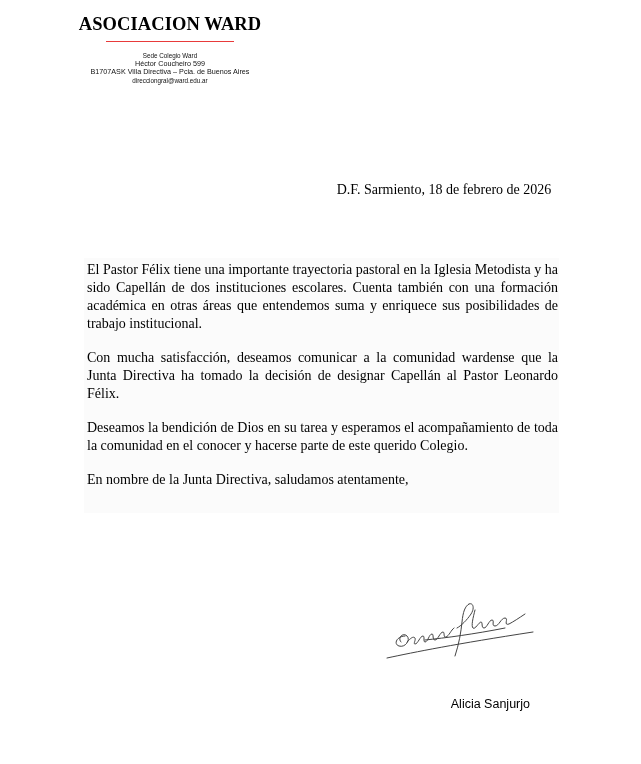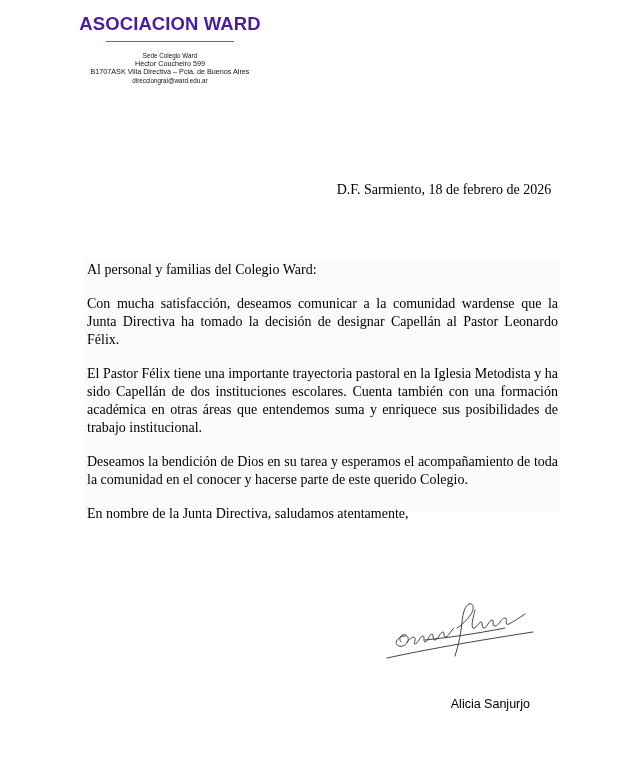--- a/index.html
+++ b/index.html
@@ -1,19 +1,19 @@
 <!DOCTYPE html>
 <html><head>
   <meta charset="utf-8">
   <style>
     html, body { margin: 0; padding: 0; background: #ffffff; }
     body { width: 641px; height: 764px; position: relative; overflow: hidden; color: #000; }
 
     .letterhead { position: absolute; left: 70px; top: 13px; width: 200px; text-align: center; font-family: "Liberation Sans", sans-serif; }
-    .org-name { font-family: Liberation Sans, sans-serif; font-weight: bold; color: #4c1d95; font-size: 18.5px; line-height: 22px; letter-spacing: 0.1px; }
+    .org-name { font-family: Liberation Serif, serif; font-weight: bold; color: #000000; font-size: 18.5px; line-height: 22px; letter-spacing: 0.1px; }
     .org-legal { font-style: italic; font-size: 7.5px; color: #333; line-height: 10px; margin-top: 1px; }
     .red-rule { width: 128px; height: 1px; background: #e83a3a; margin: 6px auto 0 auto; }
     .addr-block { margin-top: 8px; font-size: 7.6px; line-height: 8.9px; color: #111; }
     .addr-block2 { margin-top: 10px; font-size: 7.2px; line-height: 8.2px; color: #111; }
     .addr-block2 .small { font-size: 6.3px; }
 
     .date { position: absolute; left: 330px; top: 181px; width: 228px; text-align: center; font-family: "Liberation Serif", serif; font-size: 14px; line-height: 18px; }
 
     .body-box { position: absolute; left: 84px; top: 258px; width: 475px; height: 255px; background: #fbfbfb; }
     .body-text { position: absolute; left: 87px; top: 261px; width: 471px; font-family: "Liberation Serif", serif; font-size: 14px; line-height: 18px; text-align: justify; }
@@ -34,23 +34,22 @@
     <div>Héctor Coucheiro 599</div>
     <div>B1707ASK Villa Directiva – Pcia. de Buenos Aires</div>
     <div class="small">direcciongral@ward.edu.ar</div>
   </div>
 </div>
 
 <div class="date">D.F. Sarmiento, 18 de febrero de 2026</div>
 
 <div class="body-box"></div>
 <div class="body-text">
-  <p class="salutation">Al personal y familias del Colegio Ward:</p>
+  <p>El Pastor Félix tiene una importante trayectoria pastoral en la Iglesia Metodista y ha sido Capellán de dos instituciones escolares. Cuenta también con una formación académica en otras áreas que entendemos suma y enriquece sus posibilidades de trabajo institucional.</p>
   <p>Con mucha satisfacción, deseamos comunicar a la comunidad wardense que la Junta Directiva ha tomado la decisión de designar Capellán al Pastor Leonardo Félix.</p>
-  <p>El Pastor Félix tiene una importante trayectoria pastoral en la Iglesia Metodista y ha sido Capellán de dos instituciones escolares. Cuenta también con una formación académica en otras áreas que entendemos suma y enriquece sus posibilidades de trabajo institucional.</p>
   <p>Deseamos la bendición de Dios en su tarea y esperamos el acompañamiento de toda la comunidad en el conocer y hacerse parte de este querido Colegio.</p>
   <p>En nombre de la Junta Directiva, saludamos atentamente,</p>
 </div>
 
 <svg class="signature" viewBox="0 0 150 72" xmlns="http://www.w3.org/2000/svg">
   <g fill="none" stroke="#444" stroke-width="1" stroke-linecap="round" stroke-linejoin="round">
 
     <path d="M20 44 C12 44 8 52 14 54 C20 56 26 48 22 44 C18 40 12 46 16 50"></path>
     <path d="M22 50 C26 46 28 44 30 46 C31 48 28 52 30 52 C33 52 35 44 38 44 C40 44 38 50 40 50 C43 50 44 42 47 42 C49 42 47 48 50 48 C53 48 55 40 58 40 C60 40 58 46 61 45 C64 44 66 38 69 36"></path>
 

